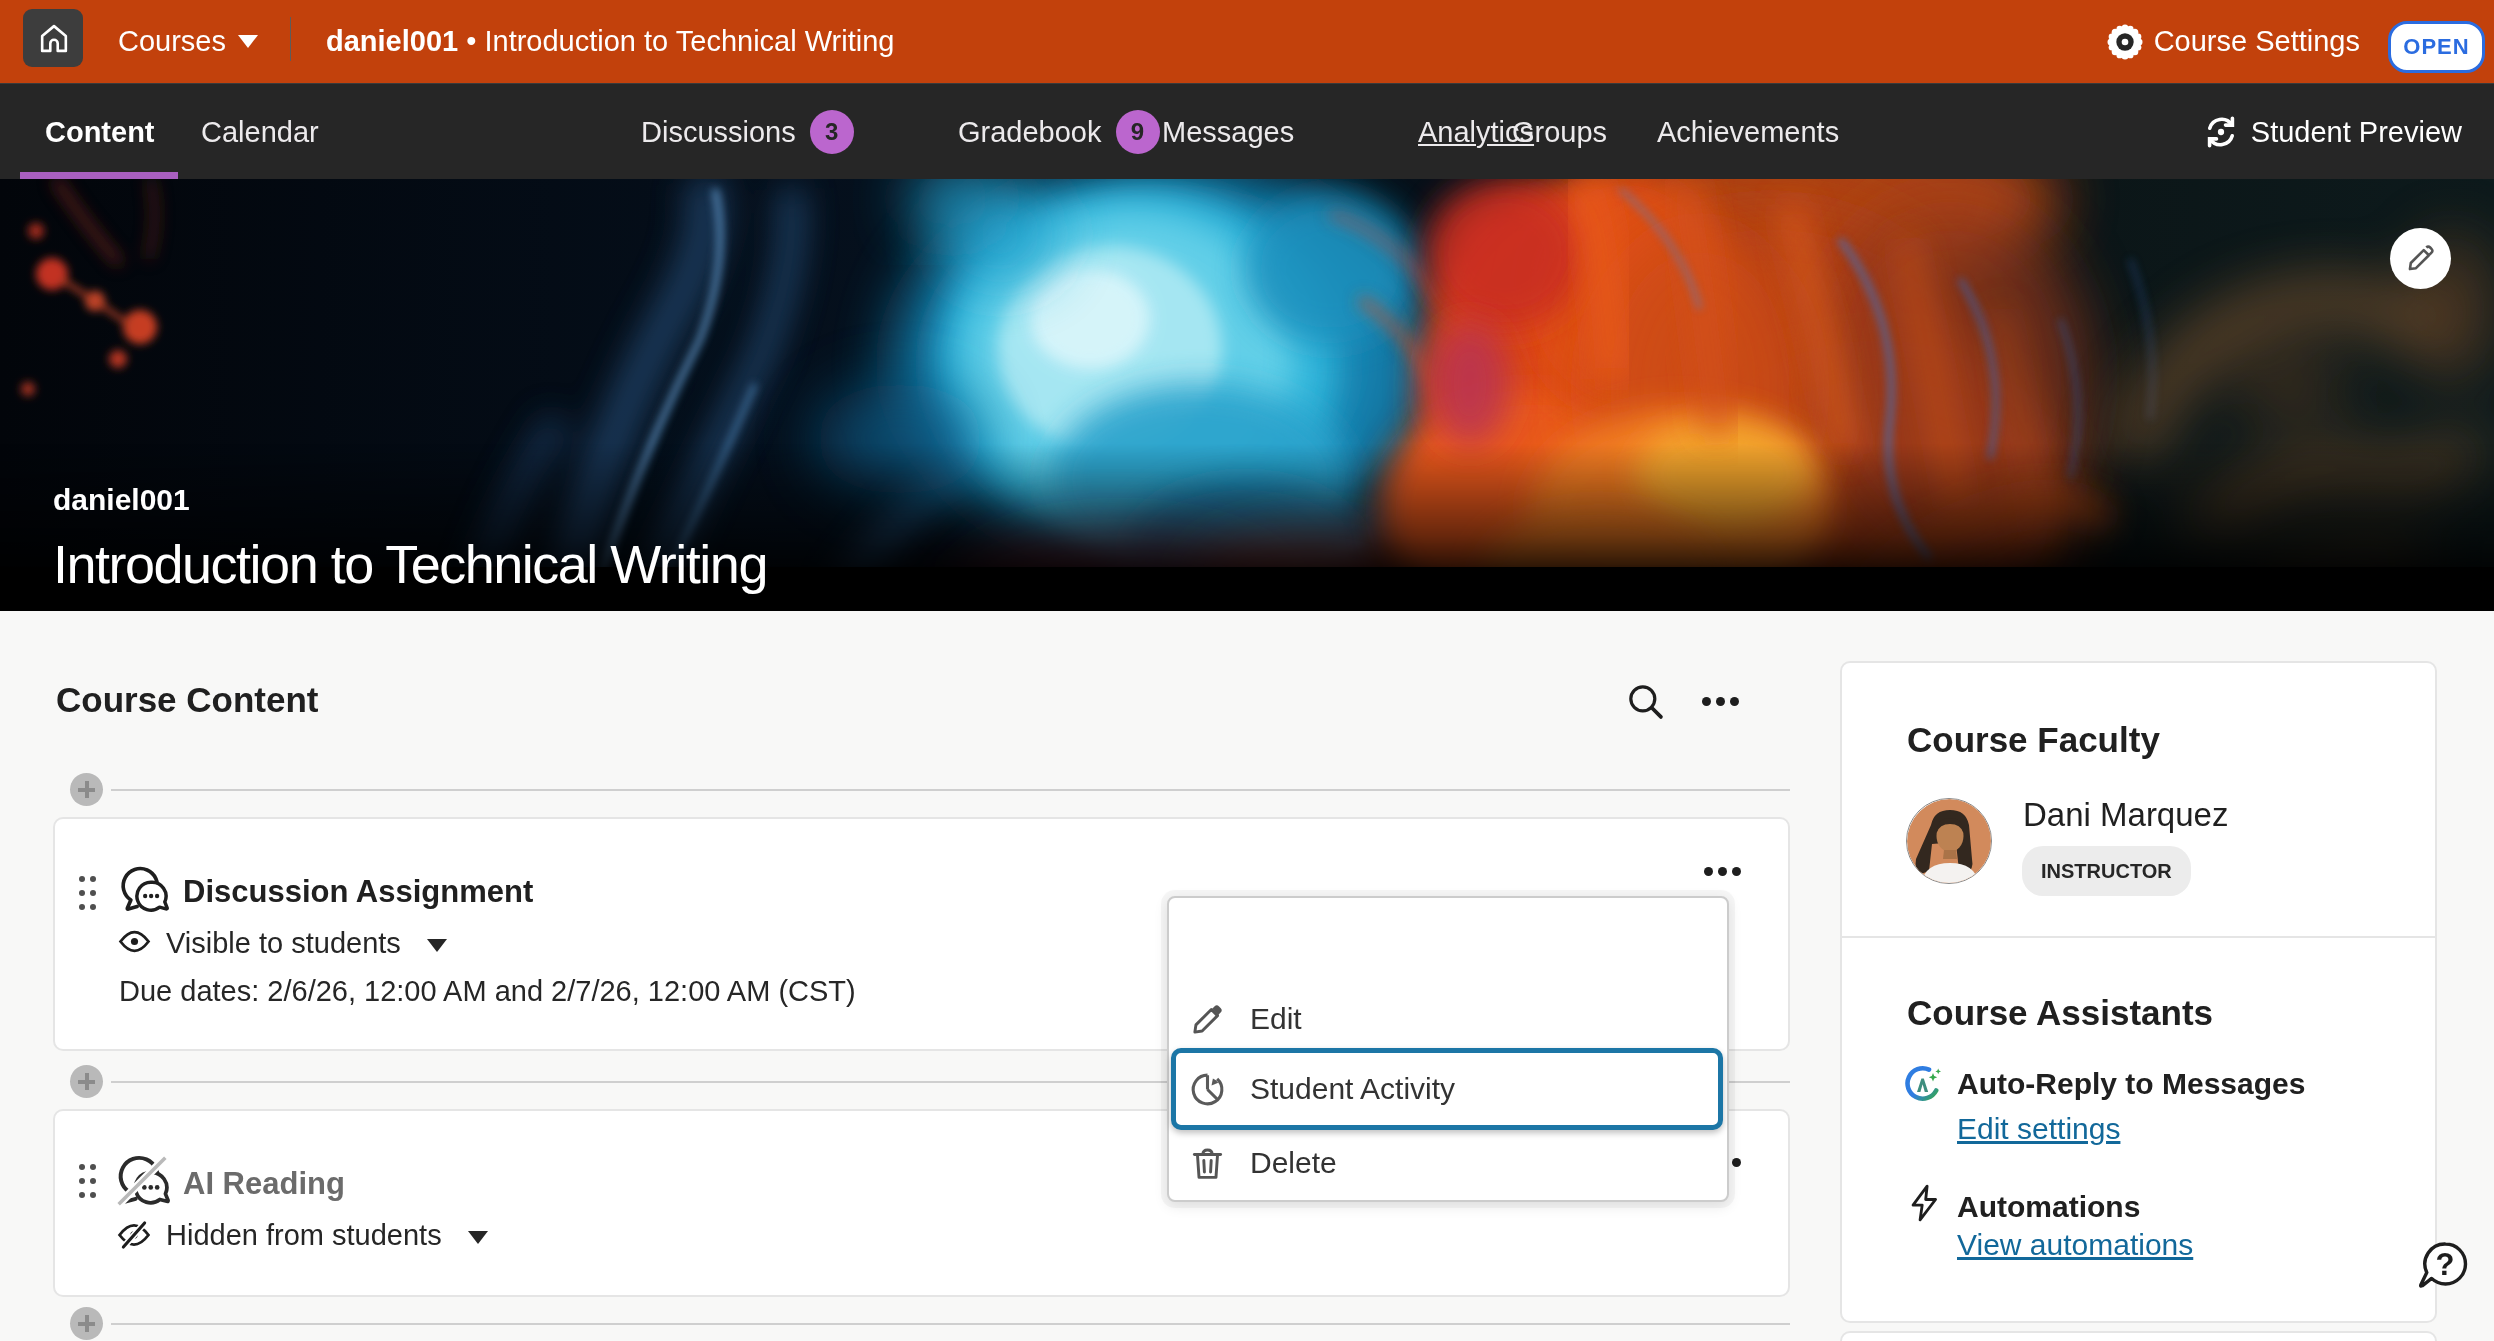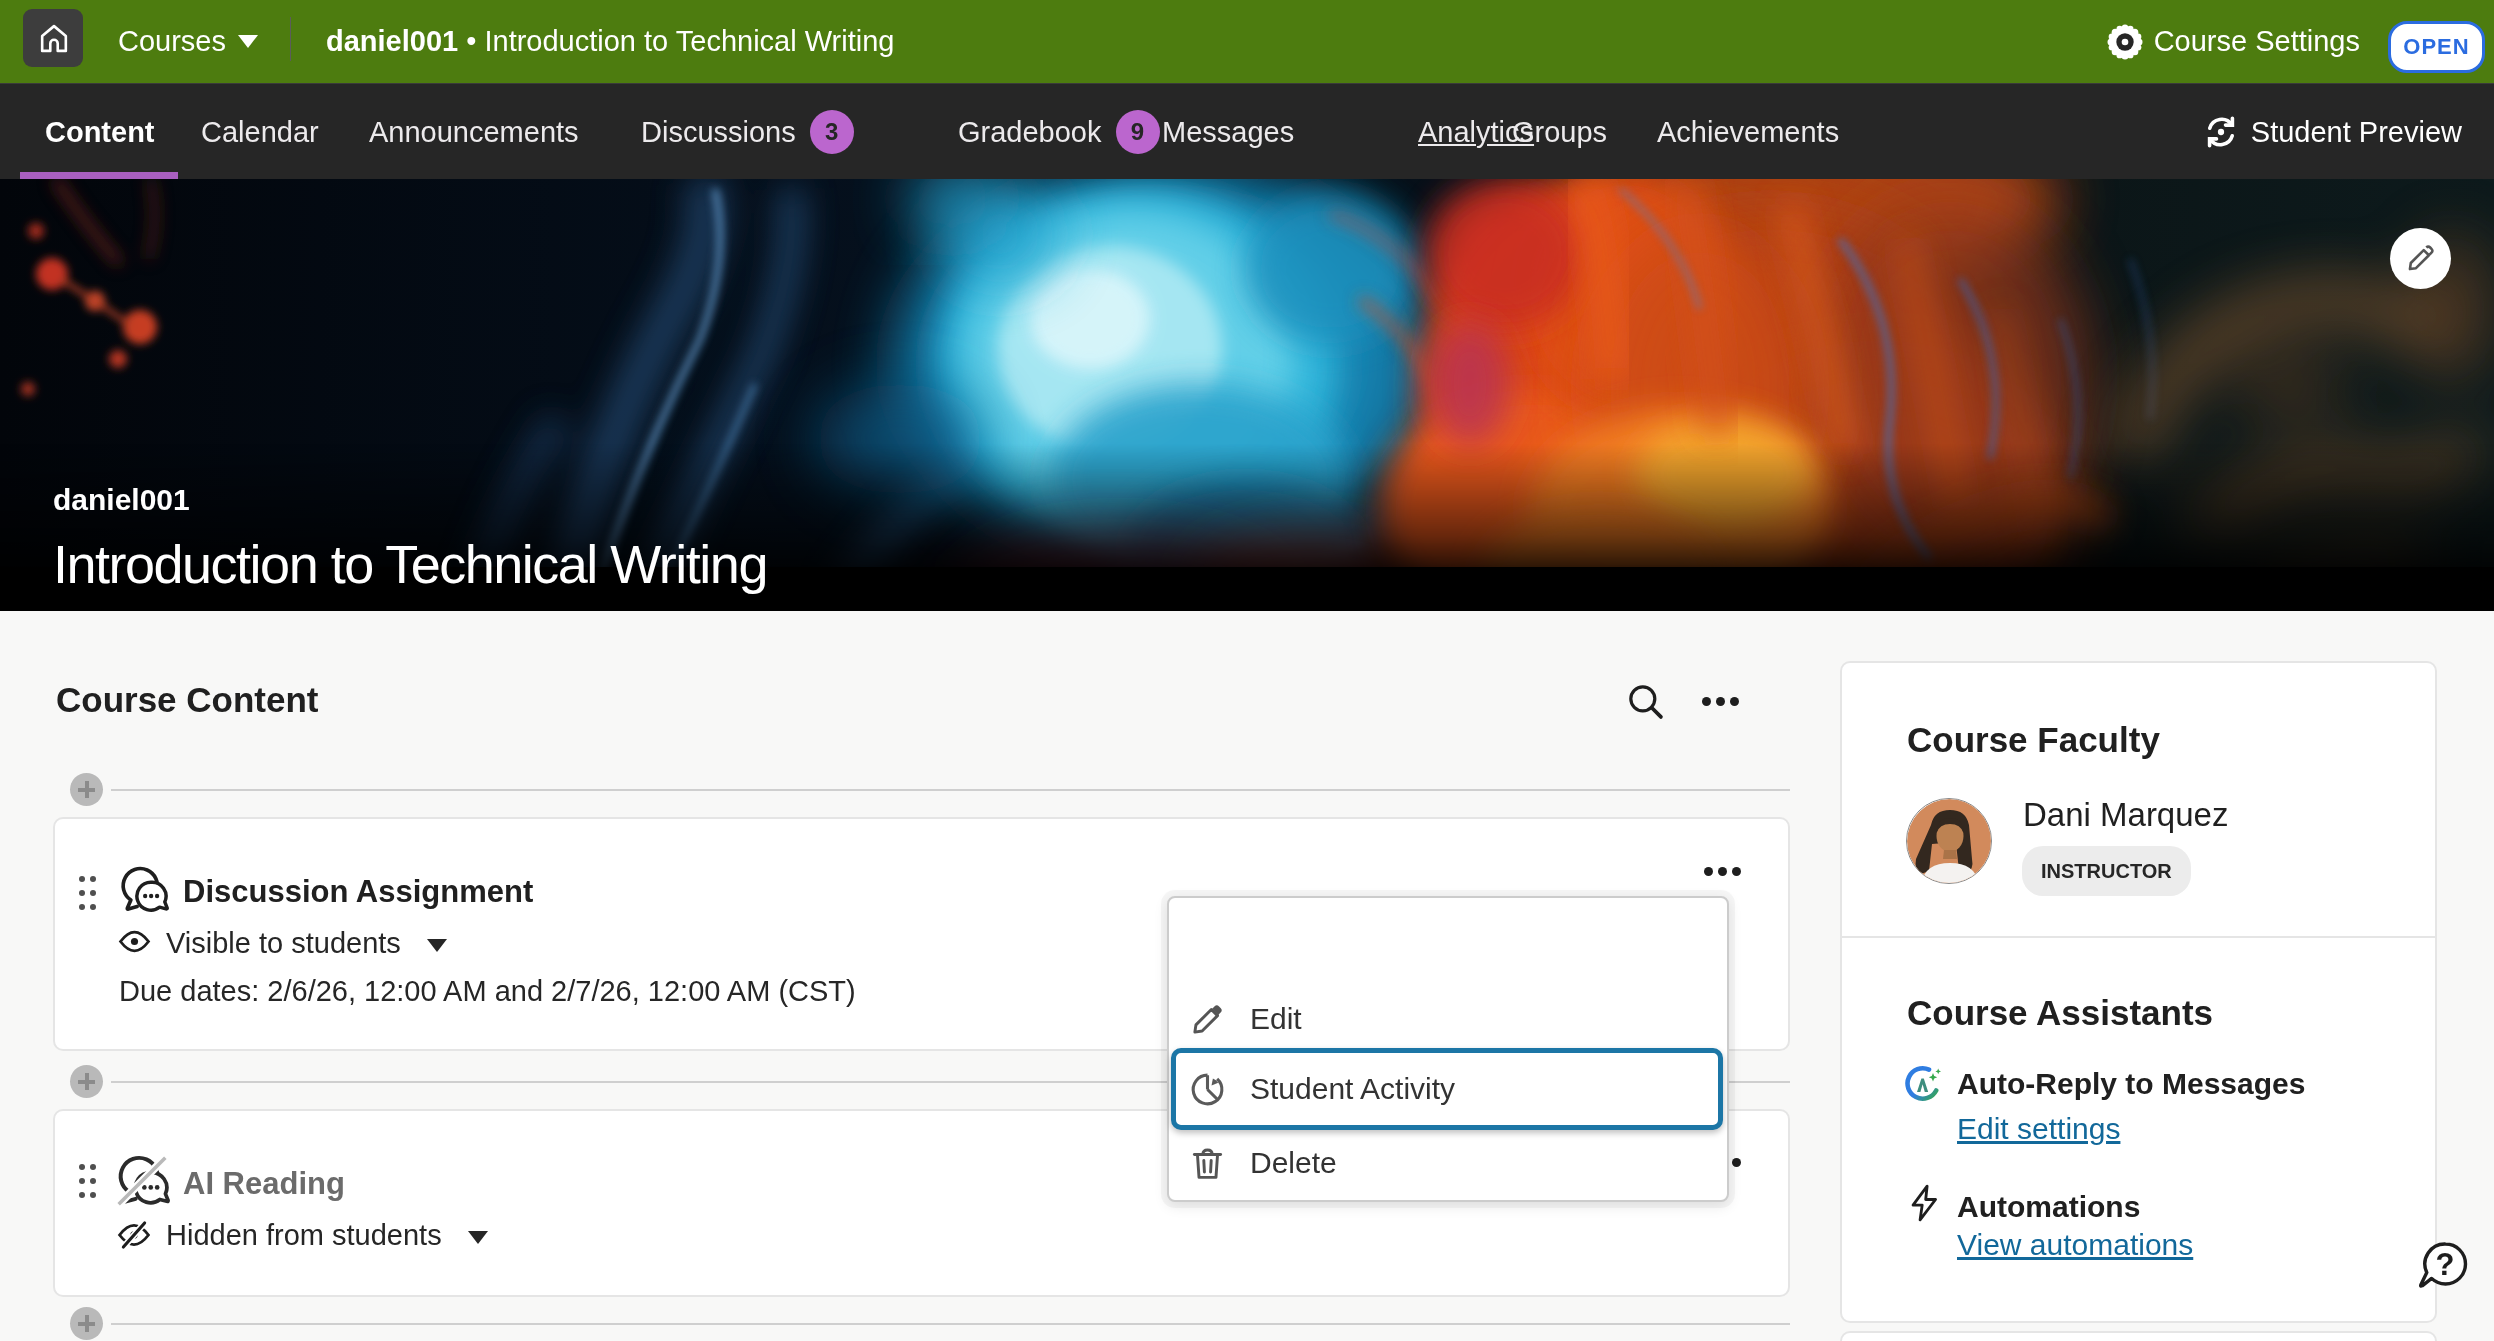--- a/index.html
+++ b/index.html
@@ -7,21 +7,21 @@
   body {
     position: relative;
     font-family: "Liberation Sans", sans-serif;
     background: #f8f8f7;
     overflow: hidden;
     color: #262626;
   }
   .abs { position:absolute; }
 
   
-  .topbar { position:absolute; top:0; left:0; width:2494px; height:83px; background:#4d7c0f; }
+  .topbar { position:absolute; top:0; left:0; width:2494px; height:83px; background:#c2410c; }
   .homebtn { position:absolute; top:9px; left:23px; width:60px; height:58px; background:#3d3d3d; border-radius:9px; }
   .homebtn svg { position:absolute; left:14px; top:13px; }
   .tb-courses { position:absolute; left:118px; top:0; height:83px; display:flex; align-items:center; color:#fff; font-size:29px; }
   .tb-caret { margin-left:12px; width:0; height:0; border-left:10px solid transparent; border-right:10px solid transparent; border-top:13px solid #fff; }
   .tb-divider { position:absolute; left:290px; top:17px; width:1px; height:44px; background:#5c5c5c; }
   .tb-title { position:absolute; left:326px; top:0; height:83px; display:flex; align-items:center; color:#fff; font-size:29px; }
   .tb-title b { font-weight:700; }
   .tb-right { position:absolute; right:134px; top:0; height:83px; display:flex; align-items:center; color:#fff; font-size:29px; gap:9px; }
   .open-pill { position:absolute; right:9px; top:21px; width:97px; height:52px; background:#fff; border:3px solid #2b6ce0; border-radius:19px; color:#2b6ce0; font-weight:700; font-size:22px; letter-spacing:1px; display:flex; align-items:center; justify-content:center; }
 
@@ -116,21 +116,20 @@
     </svg>
     <span>Course Settings</span>
   </div>
   <div class="open-pill">OPEN</div>
 </div>
 
 <div class="navbar">
   <div class="nav-item active" style="left:45px;">Content</div>
   <div class="nav-underline"></div>
   <div class="nav-item" style="left:201px;">Calendar</div>
-  <div class="nav-item" style="left:369px;">Announcements</div>
   <div class="nav-item" style="left:641px;">Discussions <span class="nav-badge">3</span></div>
   <div class="nav-item" style="left:958px;justify-content:center;">Gradebook <span class="nav-badge">9</span></div>
   <div class="nav-item" style="left:1162px;">Messages</div>
   <div class="nav-item" style="left:1418px;text-decoration:underline;">Analytics</div>
   <div class="nav-item" style="left:1512px;">Groups</div>
   <div class="nav-item" style="left:1657px;">Achievements</div>
   <div class="sp">
     <svg width="36" height="36" viewBox="0 0 24 24" fill="none" stroke="#fff" stroke-width="2.4" stroke-linecap="round">
       <path d="M4.5 9.5 A 8.2 8.2 0 0 1 19.2 7.2"></path>
       <path d="M19.5 14.5 A 8.2 8.2 0 0 1 4.8 16.8"></path>

